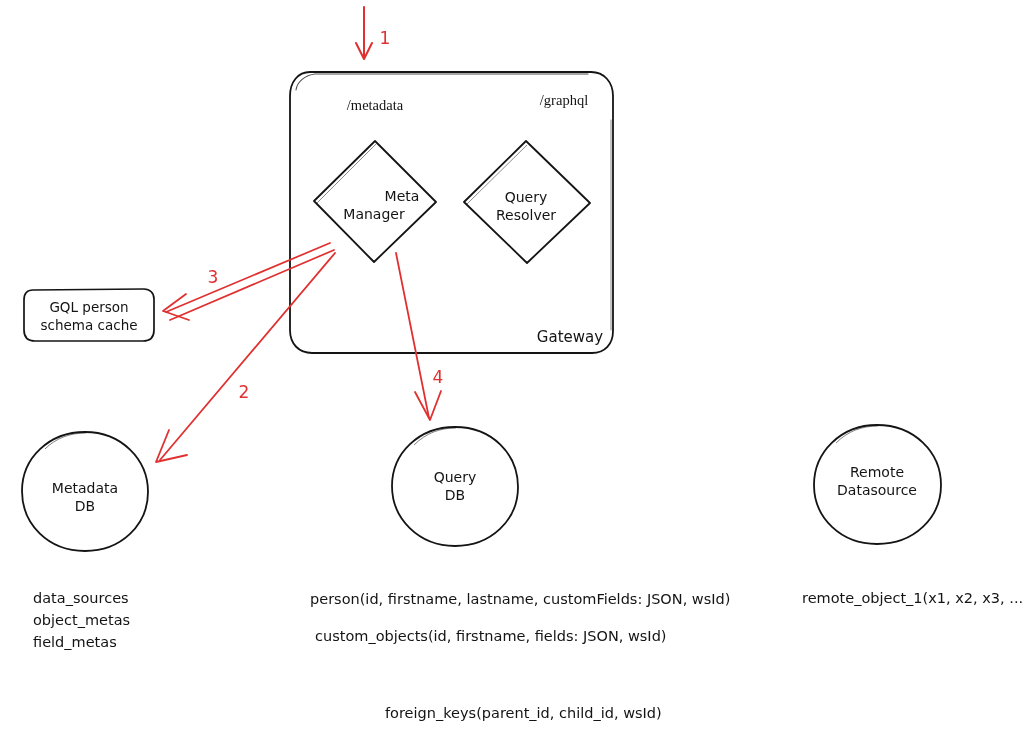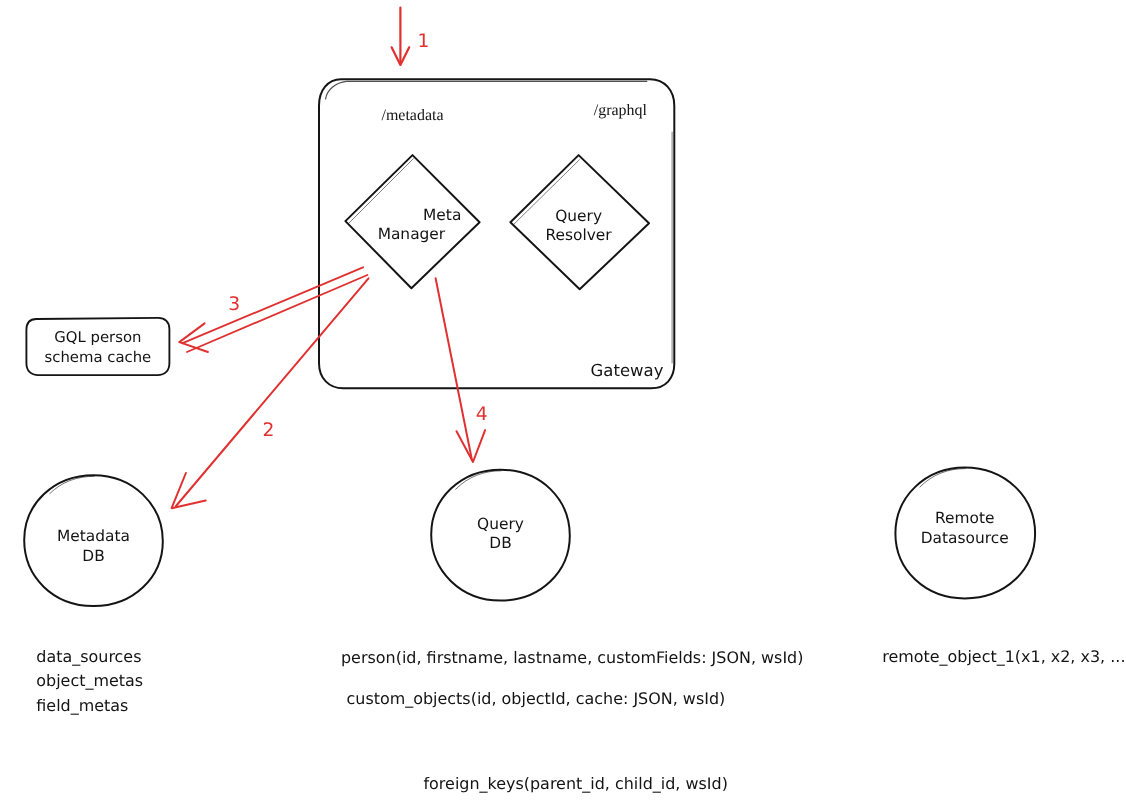--- a/index.html
+++ b/index.html
@@ -153,17 +153,17 @@
 
 <div class="lbl center node-label" style="left:877px; top:472px;">Remote</div>
 <div class="lbl center node-label" style="left:877px; top:490px;">Datasource</div>
 
 <div class="lbl schema-text" style="left:33px; top:588px;">data_sources
 object_metas
 field_metas</div>
 
 <div class="lbl schema-text" style="left:310px; top:589px;">person(id, firstname, lastname, customFields: JSON, wsId)</div>
 
-<div class="lbl schema-text" style="left:315px; top:626px;">custom_objects(id, objectId, cache: JSON, wsId)</div>
+<div class="lbl schema-text" style="left:315px; top:626px;">custom_objects(id, firstname, fields: JSON, wsId)</div>
 
 <div class="lbl schema-text" style="left:802px; top:588px;">remote_object_1(x1, x2, x3, ...)</div>
 
 <div class="lbl schema-text" style="left:345px; top:703px;margin-left:40px;">foreign_keys(parent_id, child_id, wsId)</div>
 
 </body></html>

